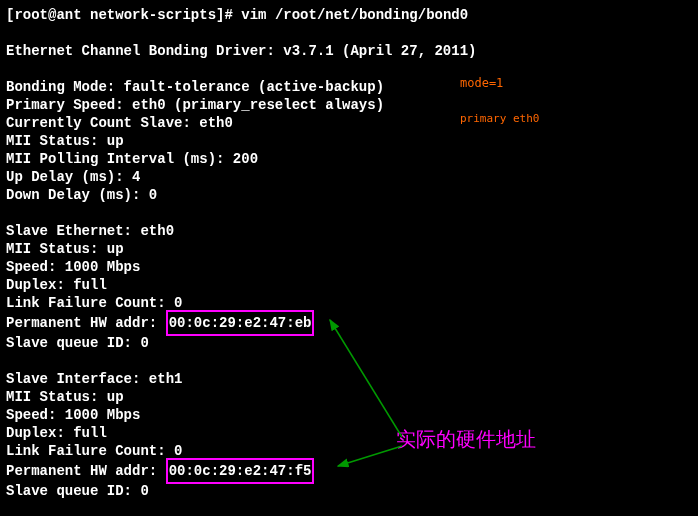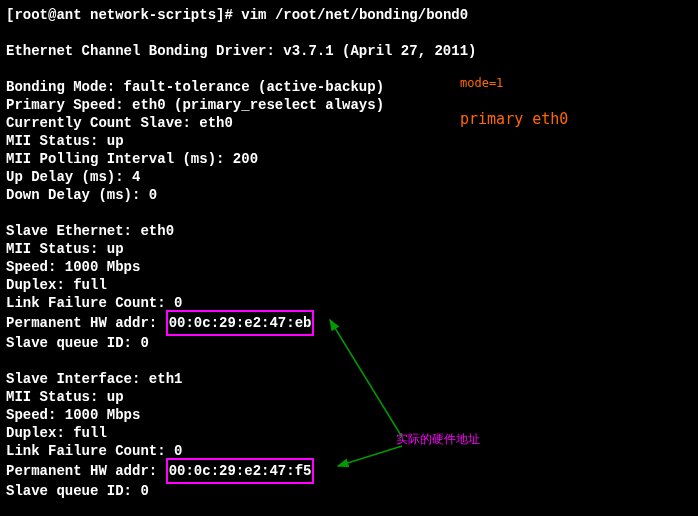--- a/index.html
+++ b/index.html
@@ -34,30 +34,30 @@
       color: #ff6600;
       font-size: 12px;
       font-family: monospace;
       font-weight: normal;
       left: 460px;
       top: 74px;
     }
     .annotation-primary {
       position: absolute;
       color: #ff6600;
-      font-size: 15px;
+      font-size: 11px;
       font-family: monospace;
       font-weight: normal;
       left: 460px;
       top: 110px;
     }
     .annotation-label {
       position: absolute;
       color: #ff00ff;
-      font-size: 12px;
+      font-size: 20px;
       font-family: sans-serif;
       font-weight: normal;
       left: 396px;
       top: 430px;
     }
     svg.arrows {
       position: absolute;
       top: 0;
       left: 0;
       width: 698px;

